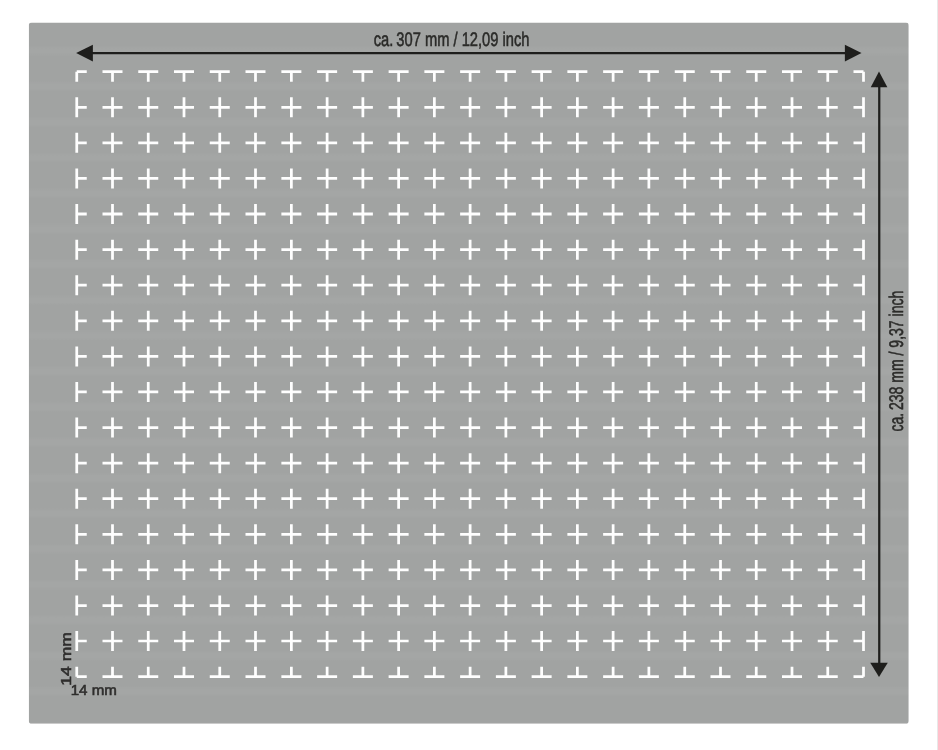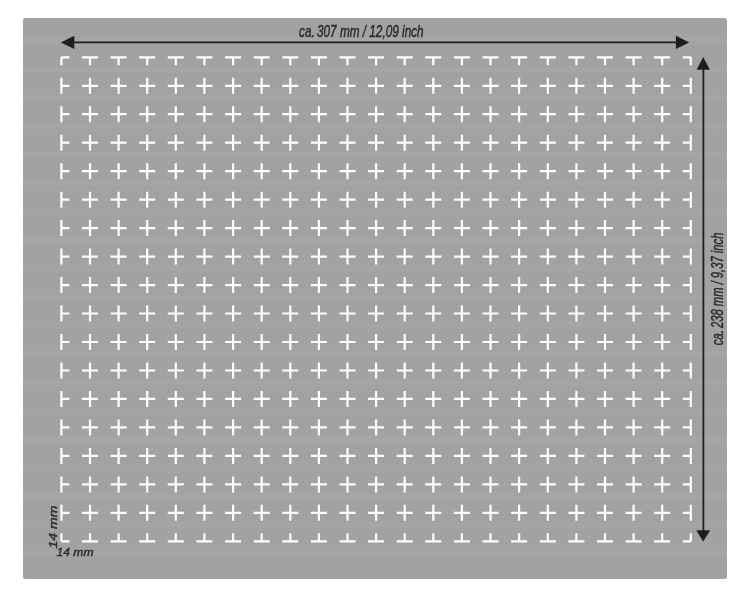--- a/index.html
+++ b/index.html
@@ -1,16 +1,16 @@
 <!DOCTYPE html>
 <html><head>
 <meta charset="utf-8">
 <style>
 html,body{margin:0;padding:0;width:750px;height:600px;background:#ffffff;overflow:hidden;}
-.wrap{position:relative;width:750px;height:600px;font-family:"Liberation Sans",sans-serif;font-style:italic;}
+.wrap{position:relative;width:750px;height:600px;font-family:"Liberation Sans",sans-serif;}
 </style>
 </head>
 <body>
 <div class="wrap">
 
 <div style="position:absolute;left:23px;top:17.6px;width:703.5px;height:561.4px;border-radius:2.5px;background:
 repeating-linear-gradient(180deg, rgba(255,255,255,0) 0px, rgba(255,255,255,0) 18px, rgba(255,255,255,0.026) 20.5px, rgba(255,255,255,0.026) 25px, rgba(255,255,255,0) 27px, rgba(255,255,255,0) 28.47px),
 #a1a3a2;"></div>
 <svg width="750" height="600" viewBox="0 0 750 600" style="position:absolute;left:0;top:0;" xmlns="http://www.w3.org/2000/svg">
 

